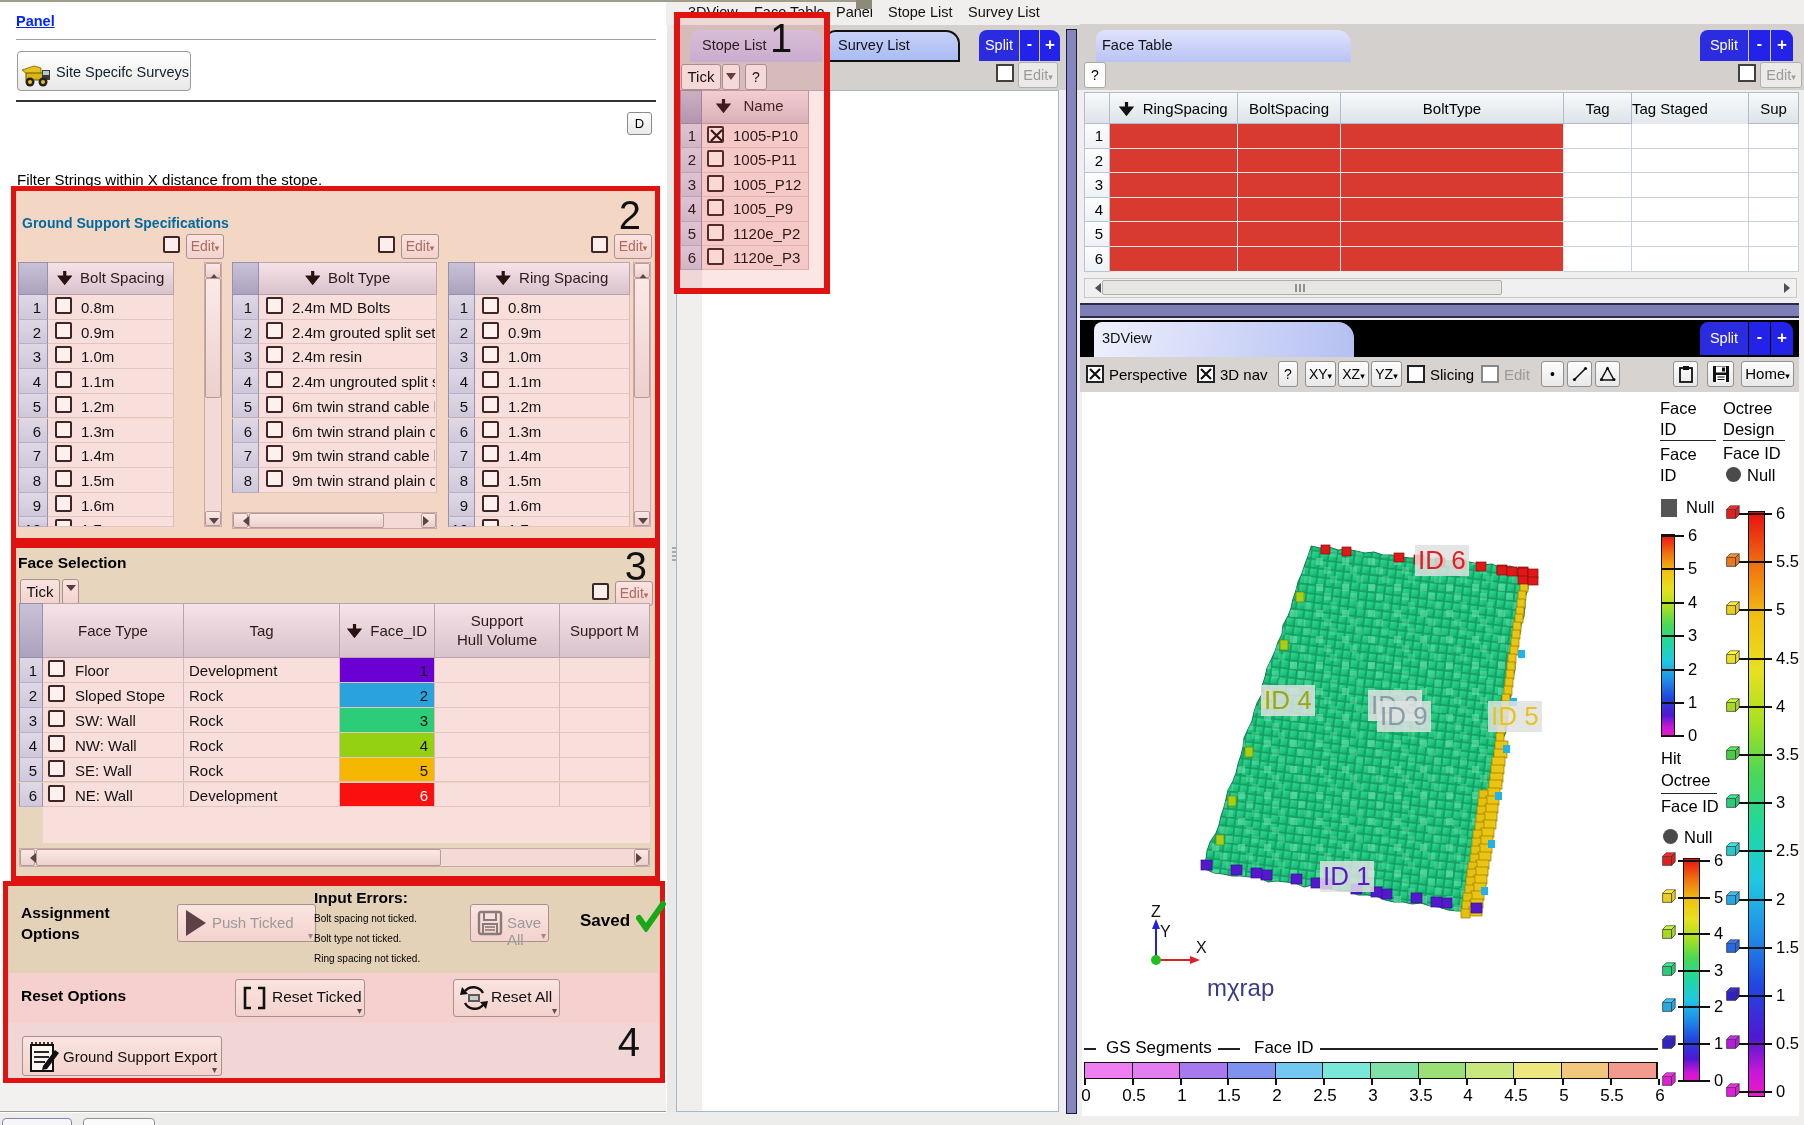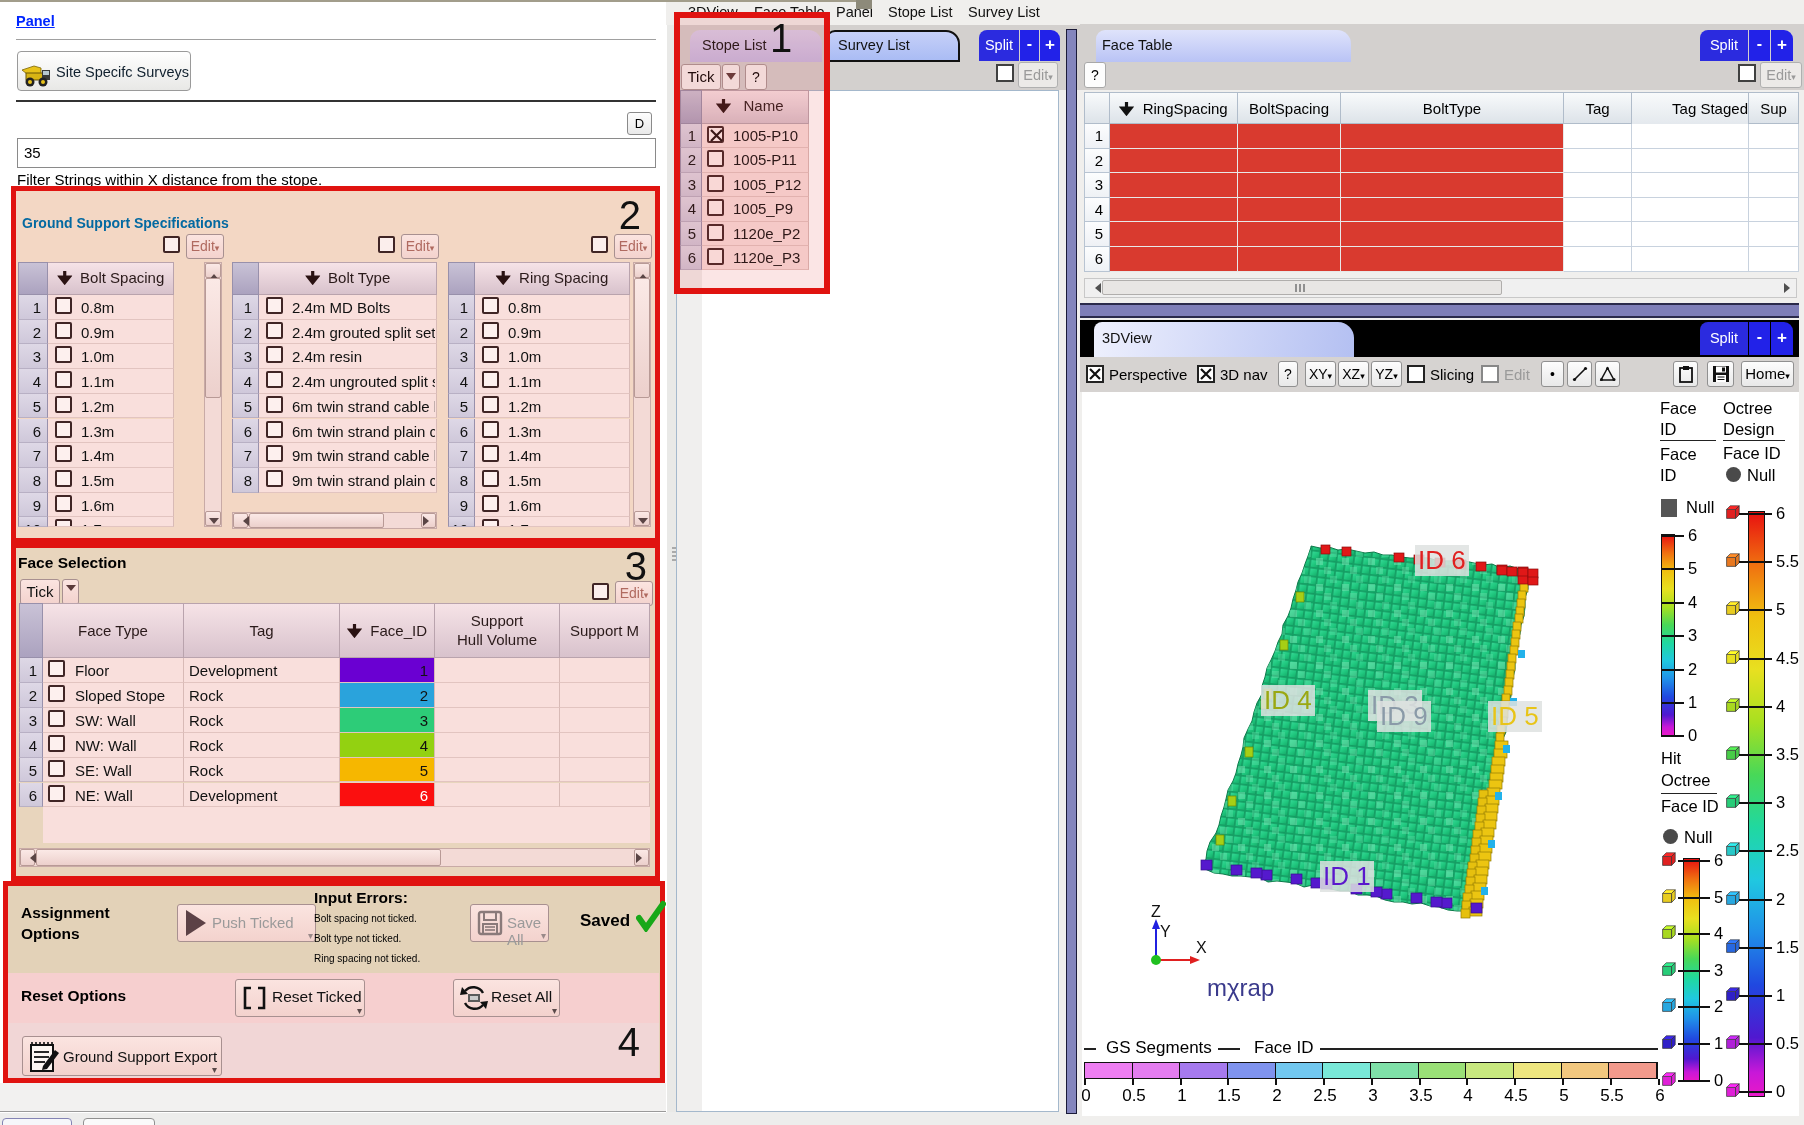--- a/index.html
+++ b/index.html
@@ -67,21 +67,20 @@
         <rect x="22" y="7" width="6" height="4" fill="#b8c8d0"></rect>
         <circle cx="9" cy="18" r="4.5" fill="#222"></circle>
           <circle cx="9" cy="18" r="2" fill="#e8c21a"></circle>
         <circle cx="22" cy="18" r="4.5" fill="#222"></circle>
           <circle cx="22" cy="18" r="2" fill="#e8c21a"></circle>
       </svg>
       <span>Site Specifc Surveys</span>
     </div>
     <div class="hr" style="top:100px;background:#333;height:2px"></div>
     <div class="abs" id="dbtn">D</div>
-    <div class="abs" id="maxinput">35</div>
     <div class="abs" id="filtertxt">Filter Strings within X distance from the stope.</div>
 
     <div class="redbox" id="box2">
       <div class="abs" id="gstitle">Ground Support Specifications</div>
       <div class="num-ann" style="right:14px;top:2px">2</div>
 
       <div class="cbx" style="left:147px;top:45px;background:#fbeeec"></div>
       <div class="pbtn" style="left:170px;top:43px;width:38px;height:25px;color:#b06a60;font-size:14px;text-align:center;line-height:23px">Edit<span style="font-size:9px">▾</span></div>
       <div class="cbx" style="left:362px;top:45px;background:#fbeeec"></div>
       <div class="pbtn" style="left:385px;top:43px;width:38px;height:25px;color:#b06a60;font-size:14px;text-align:center;line-height:23px">Edit<span style="font-size:9px">▾</span></div>
@@ -543,21 +542,21 @@
     <div class="abs" style="left:658px;top:64px;width:18px;height:18px;background:#fff;border:2px solid #404040"></div>
     <div class="abs" style="left:680px;top:62px;width:42px;height:26px;background:#eceae8;border:1px solid #b0b0b0;border-radius:3px;color:#9a9a9a;font-size:14.5px;text-align:center;line-height:24px">Edit<span style="font-size:9px">▾</span></div>
     <div id="t-facetable">
         <div class="abs" style="left:4px;top:92px;width:26px;height:32px;background:linear-gradient(#f8fafb,#dde3e9);border:1px solid #b0bcca"></div>
 <div class="abs" style="left:30px;top:92px;width:128px;height:32px;background:linear-gradient(#f8fafb,#dde3e9);border:1px solid #b0bcca;border-left:none;font-size:15px;text-align:center;line-height:31px;white-space:nowrap;overflow:hidden"><svg width="15" height="15" viewBox="0 0 16 16" style="vertical-align:-2px">
             <path d="M8 1 V9 M8 13.5 L3.2 7.5 H12.8 Z" stroke="#111" stroke-width="3.4" fill="#111"></path>
           </svg>&nbsp; RingSpacing</div>
 <div class="abs" style="left:158px;top:92px;width:103px;height:32px;background:linear-gradient(#f8fafb,#dde3e9);border:1px solid #b0bcca;border-left:none;font-size:15px;text-align:center;line-height:31px;white-space:nowrap;overflow:hidden">BoltSpacing</div>
 <div class="abs" style="left:261px;top:92px;width:223px;height:32px;background:linear-gradient(#f8fafb,#dde3e9);border:1px solid #b0bcca;border-left:none;font-size:15px;text-align:center;line-height:31px;white-space:nowrap;overflow:hidden">BoltType</div>
 <div class="abs" style="left:484px;top:92px;width:68px;height:32px;background:linear-gradient(#f8fafb,#dde3e9);border:1px solid #b0bcca;border-left:none;font-size:15px;text-align:center;line-height:31px;white-space:nowrap;overflow:hidden">Tag</div>
-<div class="abs" style="left:552px;top:92px;width:117px;height:44px;background:linear-gradient(#f8fafb,#dde3e9);border:1px solid #b0bcca;border-left:none;font-size:15px;text-align:right;line-height:31px;white-space:nowrap;overflow:hidden">Tag Staged</div>
+<div class="abs" style="left:552px;top:92px;width:117px;height:44px;background:linear-gradient(#f8fafb,#dde3e9);border:1px solid #b0bcca;border-left:none;font-size:15px;text-align:left;line-height:31px;white-space:nowrap;overflow:hidden">Tag Staged</div>
 <div class="abs" style="left:669px;top:92px;width:50px;height:32px;background:linear-gradient(#f8fafb,#dde3e9);border:1px solid #b0bcca;border-left:none;font-size:15px;text-align:center;line-height:31px;white-space:nowrap;overflow:hidden">Sup</div>
 <div class="abs" style="left:4px;top:124.0px;width:26px;height:24.6px;background:linear-gradient(#fcfdfe,#eef1f5);border:1px solid #b8c4d2;border-top:none;font-size:15px;text-align:right;padding-right:6px;line-height:24px">1</div>
 <div class="abs" style="left:30px;top:124.0px;width:128px;height:24.6px;background:#d93a2f;border:1px solid #e8e8e8;border-left:none;border-top:none"></div>
 <div class="abs" style="left:158px;top:124.0px;width:103px;height:24.6px;background:#d93a2f;border:1px solid #e8e8e8;border-left:none;border-top:none"></div>
 <div class="abs" style="left:261px;top:124.0px;width:223px;height:24.6px;background:#d93a2f;border:1px solid #e8e8e8;border-left:none;border-top:none"></div>
 <div class="abs" style="left:484px;top:124.0px;width:68px;height:24.6px;background:#ffffff;border:1px solid #c8d2de;border-left:none;border-top:none"></div>
 <div class="abs" style="left:552px;top:124.0px;width:117px;height:24.6px;background:#ffffff;border:1px solid #c8d2de;border-left:none;border-top:none"></div>
 <div class="abs" style="left:669px;top:124.0px;width:50px;height:24.6px;background:#ffffff;border:1px solid #c8d2de;border-left:none;border-top:none"></div>
 <div class="abs" style="left:4px;top:148.6px;width:26px;height:24.6px;background:linear-gradient(#fcfdfe,#eef1f5);border:1px solid #b8c4d2;border-top:none;font-size:15px;text-align:right;padding-right:6px;line-height:24px">2</div>
 <div class="abs" style="left:30px;top:148.6px;width:128px;height:24.6px;background:#d93a2f;border:1px solid #e8e8e8;border-left:none;border-top:none"></div>

